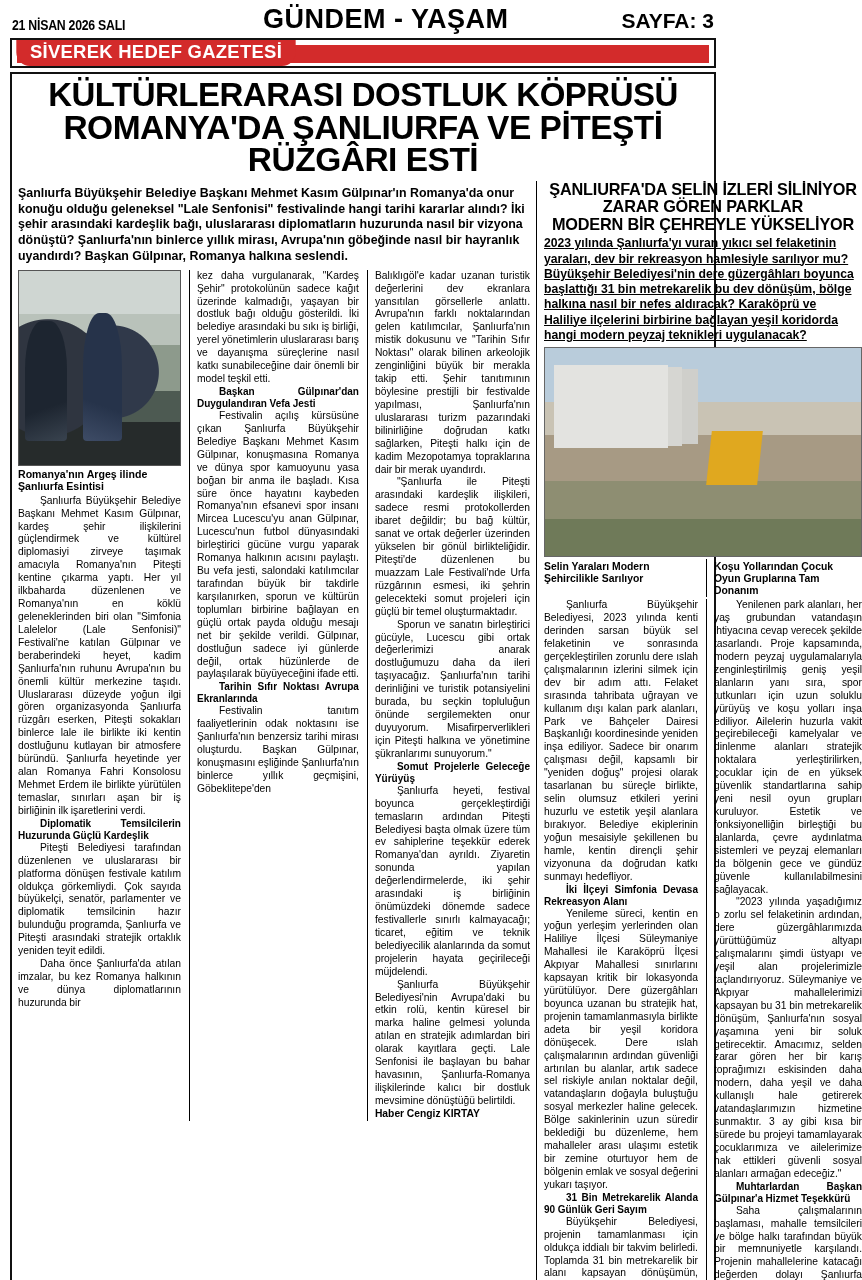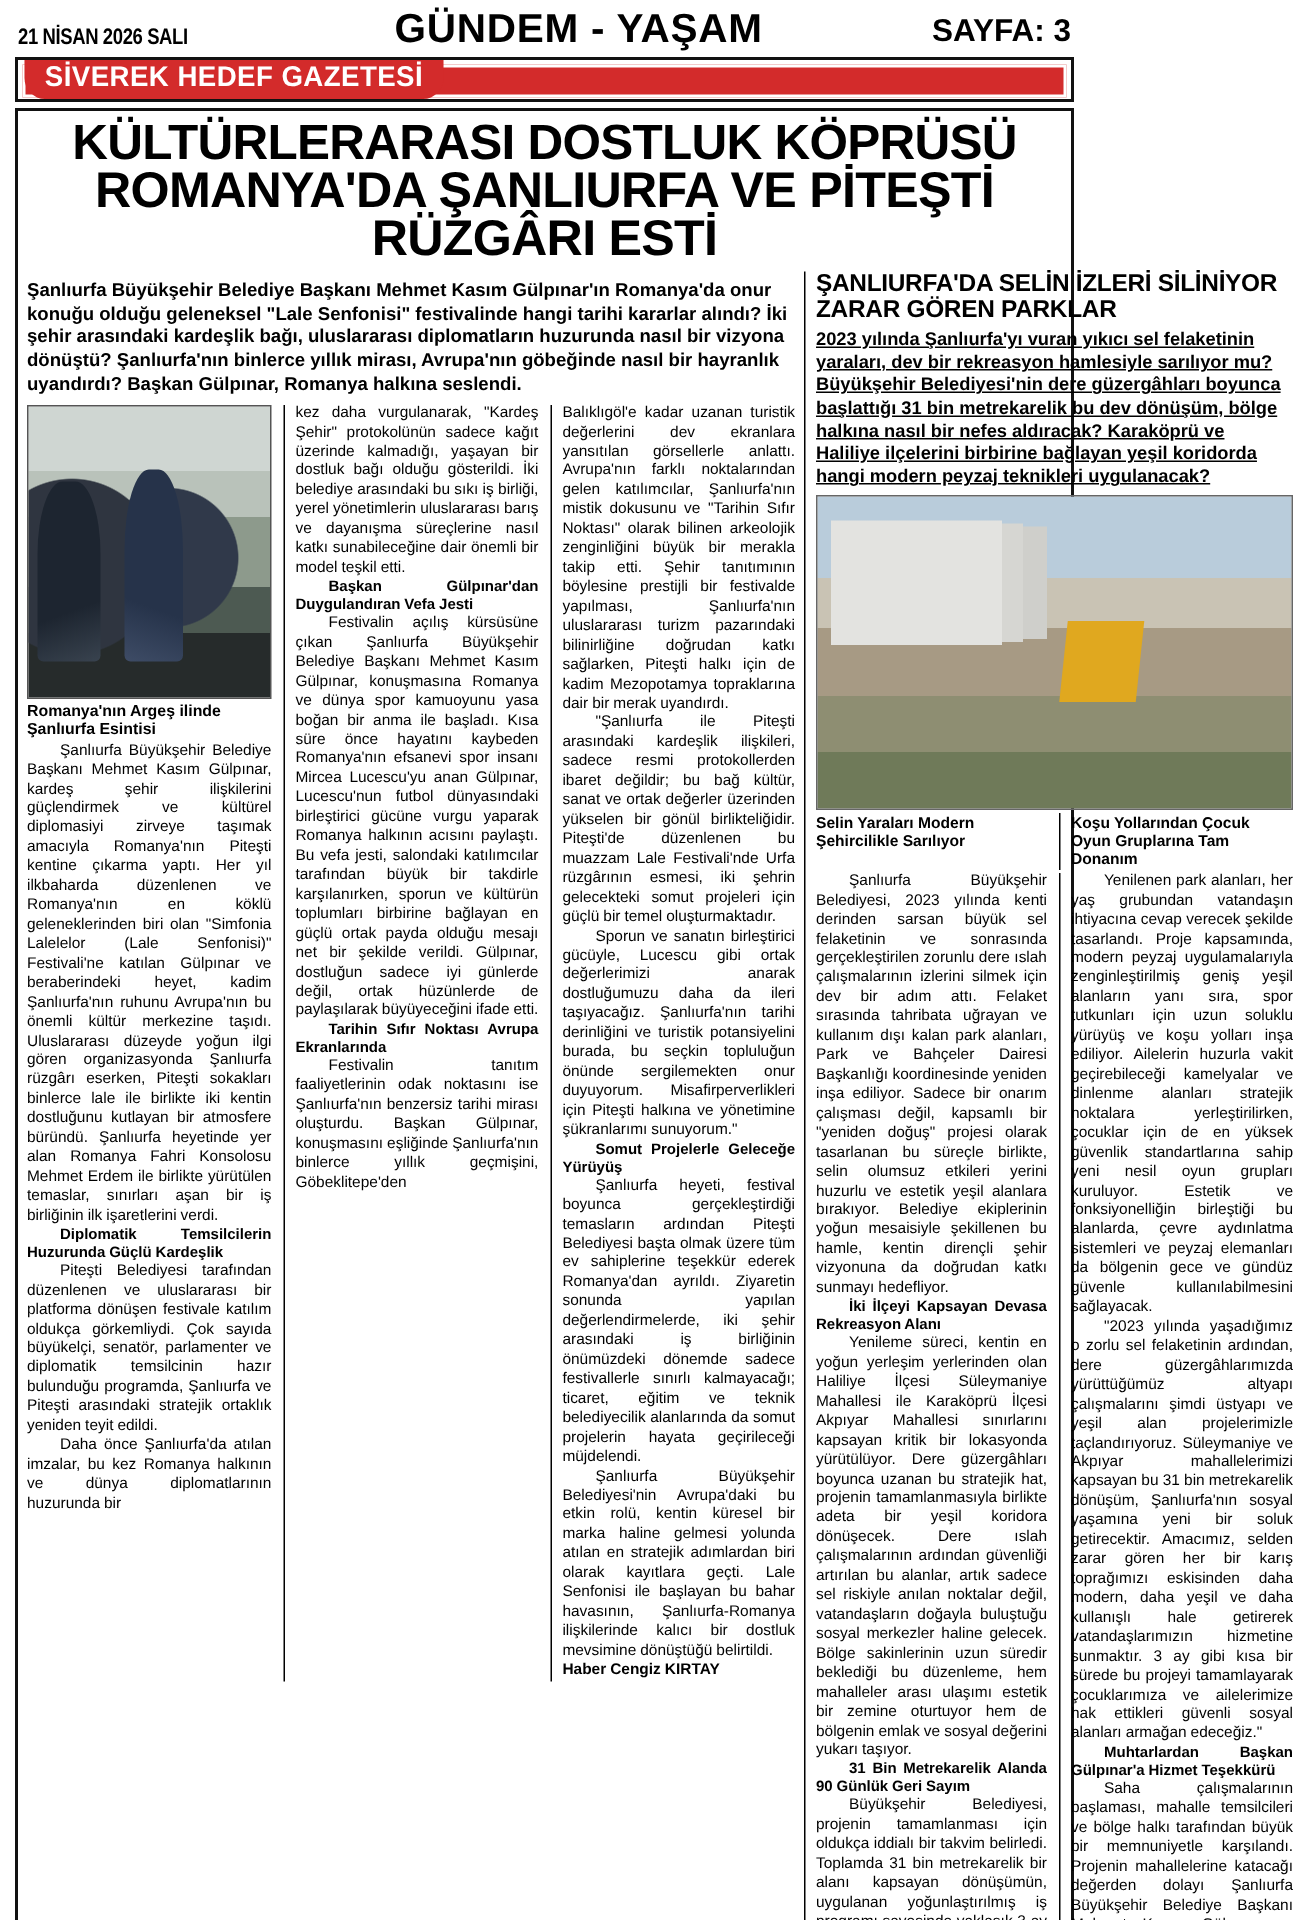--- a/index.html
+++ b/index.html
@@ -102,21 +102,21 @@
   .body-text p { text-indent: 22px; margin: 0; }
   .body-text p.noind { text-indent: 0; }
   .subhead {
     font-size: 10px; font-weight: 700; line-height: 1.2;
     text-indent: 0; margin: 1px 0 0 0;
   }
   .byline { font-weight: 700; }
 
   
   .right-head {
-    text-align: left; font-weight: 700; font-size: 16.3px;
+    text-align: center; font-weight: 700; font-size: 16.3px;
     line-height: 1.07; letter-spacing: -0.2px;
   }
   .right-lead {
     font-size: 12.2px; font-weight: 700; line-height: 1.25; margin-top: 3px; text-decoration: underline;
   }
   .right-photo { width: 100%; display:block; border:1px solid #666; margin-top:4px;}
   .right-cap { font-size:10.4px; font-weight:700; line-height:1.16; margin-top:2px; }
   .right-cols { display:flex; gap:8px; margin-top:2px; }
   .rcol { width: 155px; }
   .rcol.r2 { border-left:1px solid #000; padding-left:7px; width:157px; }
@@ -221,39 +221,40 @@
             </div>
           </div>
 
         </div>
       </div>
 
       <div class="right-box">
         <div class="right-head">
           <div>ŞANLIURFA'DA SELİN İZLERİ SİLİNİYOR</div>
           <div>ZARAR GÖREN PARKLAR</div>
+          <div>MODERN BİR ÇEHREYLE YÜKSELİYOR</div>
         </div>
         <div class="right-lead">2023 yılında Şanlıurfa'yı vuran yıkıcı sel felaketinin yaraları, dev bir rekreasyon hamlesiyle sarılıyor mu? Büyükşehir Belediyesi'nin dere güzergâhları boyunca başlattığı 31 bin metrekarelik bu dev dönüşüm, bölge halkına nasıl bir nefes aldıracak? Karaköprü ve Haliliye ilçelerini birbirine bağlayan yeşil koridorda hangi modern peyzaj teknikleri uygulanacak?</div>
 
         <div class="right-photo pic-park"></div>
 
         <div class="right-cols">
           <div class="rcol">
             <div class="right-cap">Selin Yaraları Modern Şehircilikle Sarılıyor</div>
           </div>
           <div class="rcol r2">
             <div class="right-cap">Koşu Yollarından Çocuk Oyun Gruplarına Tam Donanım</div>
           </div>
         </div>
 
         <div class="right-cols">
           <div class="rcol">
             <div class="body-text">
               <p>Şanlıurfa Büyükşehir Belediyesi, 2023 yılında kenti derinden sarsan büyük sel felaketinin ve sonrasında gerçekleştirilen zorunlu dere ıslah çalışmalarının izlerini silmek için dev bir adım attı. Felaket sırasında tahribata uğrayan ve kullanım dışı kalan park alanları, Park ve Bahçeler Dairesi Başkanlığı koordinesinde yeniden inşa ediliyor. Sadece bir onarım çalışması değil, kapsamlı bir "yeniden doğuş" projesi olarak tasarlanan bu süreçle birlikte, selin olumsuz etkileri yerini huzurlu ve estetik yeşil alanlara bırakıyor. Belediye ekiplerinin yoğun mesaisiyle şekillenen bu hamle, kentin dirençli şehir vizyonuna da doğrudan katkı sunmayı hedefliyor.</p>
-              <p class="subhead">İki İlçeyi Kapsayan Devasa Rekreasyon Alanı</p>
+              <p class="subhead">İki İlçeyi Simfonia Devasa Rekreasyon Alanı</p>
               <p>Yenileme süreci, kentin en yoğun yerleşim yerlerinden olan Haliliye İlçesi Süleymaniye Mahallesi ile Karaköprü İlçesi Akpıyar Mahallesi sınırlarını kapsayan kritik bir lokasyonda yürütülüyor. Dere güzergâhları boyunca uzanan bu stratejik hat, projenin tamamlanmasıyla birlikte adeta bir yeşil koridora dönüşecek. Dere ıslah çalışmalarının ardından güvenliği artırılan bu alanlar, artık sadece sel riskiyle anılan noktalar değil, vatandaşların doğayla buluştuğu sosyal merkezler haline gelecek. Bölge sakinlerinin uzun süredir beklediği bu düzenleme, hem mahalleler arası ulaşımı estetik bir zemine oturtuyor hem de bölgenin emlak ve sosyal değerini yukarı taşıyor.</p>
               <p class="subhead">31 Bin Metrekarelik Alanda 90 Günlük Geri Sayım</p>
               <p>Büyükşehir Belediyesi, projenin tamamlanması için oldukça iddialı bir takvim belirledi. Toplamda 31 bin metrekarelik bir alanı kapsayan dönüşümün, uygulanan yoğunlaştırılmış iş programı sayesinde yaklaşık 3 ay içerisinde bitirilmesi planlanıyor. Ekipler, kış ve bahar aylarının getirdiği çalışma zorluklarına rağmen sahada 7/24 esasıyla görev yapıyor. Hedeflenen 90 günlük süre sonunda, parkların tüm etaplarıyla birlikte vatandaşların kullanımına açılması bekleniyor. Bu hızlı dönüşüm, belediyenin hizmet kapasitesini ve kriz sonrası iyileştirme gücünü de bir kez daha gözler önüne seriyor.</p>
             </div>
           </div>
           <div class="rcol r2">
             <div class="body-text">
               <p>Yenilenen park alanları, her yaş grubundan vatandaşın ihtiyacına cevap verecek şekilde tasarlandı. Proje kapsamında, modern peyzaj uygulamalarıyla zenginleştirilmiş geniş yeşil alanların yanı sıra, spor tutkunları için uzun soluklu yürüyüş ve koşu yolları inşa ediliyor. Ailelerin huzurla vakit geçirebileceği kamelyalar ve dinlenme alanları stratejik noktalara yerleştirilirken, çocuklar için de en yüksek güvenlik standartlarına sahip yeni nesil oyun grupları kuruluyor. Estetik ve fonksiyonelliğin birleştiği bu alanlarda, çevre aydınlatma sistemleri ve peyzaj elemanları da bölgenin gece ve gündüz güvenle kullanılabilmesini sağlayacak.</p>
               <p>"2023 yılında yaşadığımız o zorlu sel felaketinin ardından, dere güzergâhlarımızda yürüttüğümüz altyapı çalışmalarını şimdi üstyapı ve yeşil alan projelerimizle taçlandırıyoruz. Süleymaniye ve Akpıyar mahallelerimizi kapsayan bu 31 bin metrekarelik dönüşüm, Şanlıurfa'nın sosyal yaşamına yeni bir soluk getirecektir. Amacımız, selden zarar gören her bir karış toprağımızı eskisinden daha modern, daha yeşil ve daha kullanışlı hale getirerek vatandaşlarımızın hizmetine sunmaktır. 3 ay gibi kısa bir sürede bu projeyi tamamlayarak çocuklarımıza ve ailelerimize hak ettikleri güvenli sosyal alanları armağan edeceğiz."</p>
               <p class="subhead">Muhtarlardan Başkan Gülpınar'a Hizmet Teşekkürü</p>

